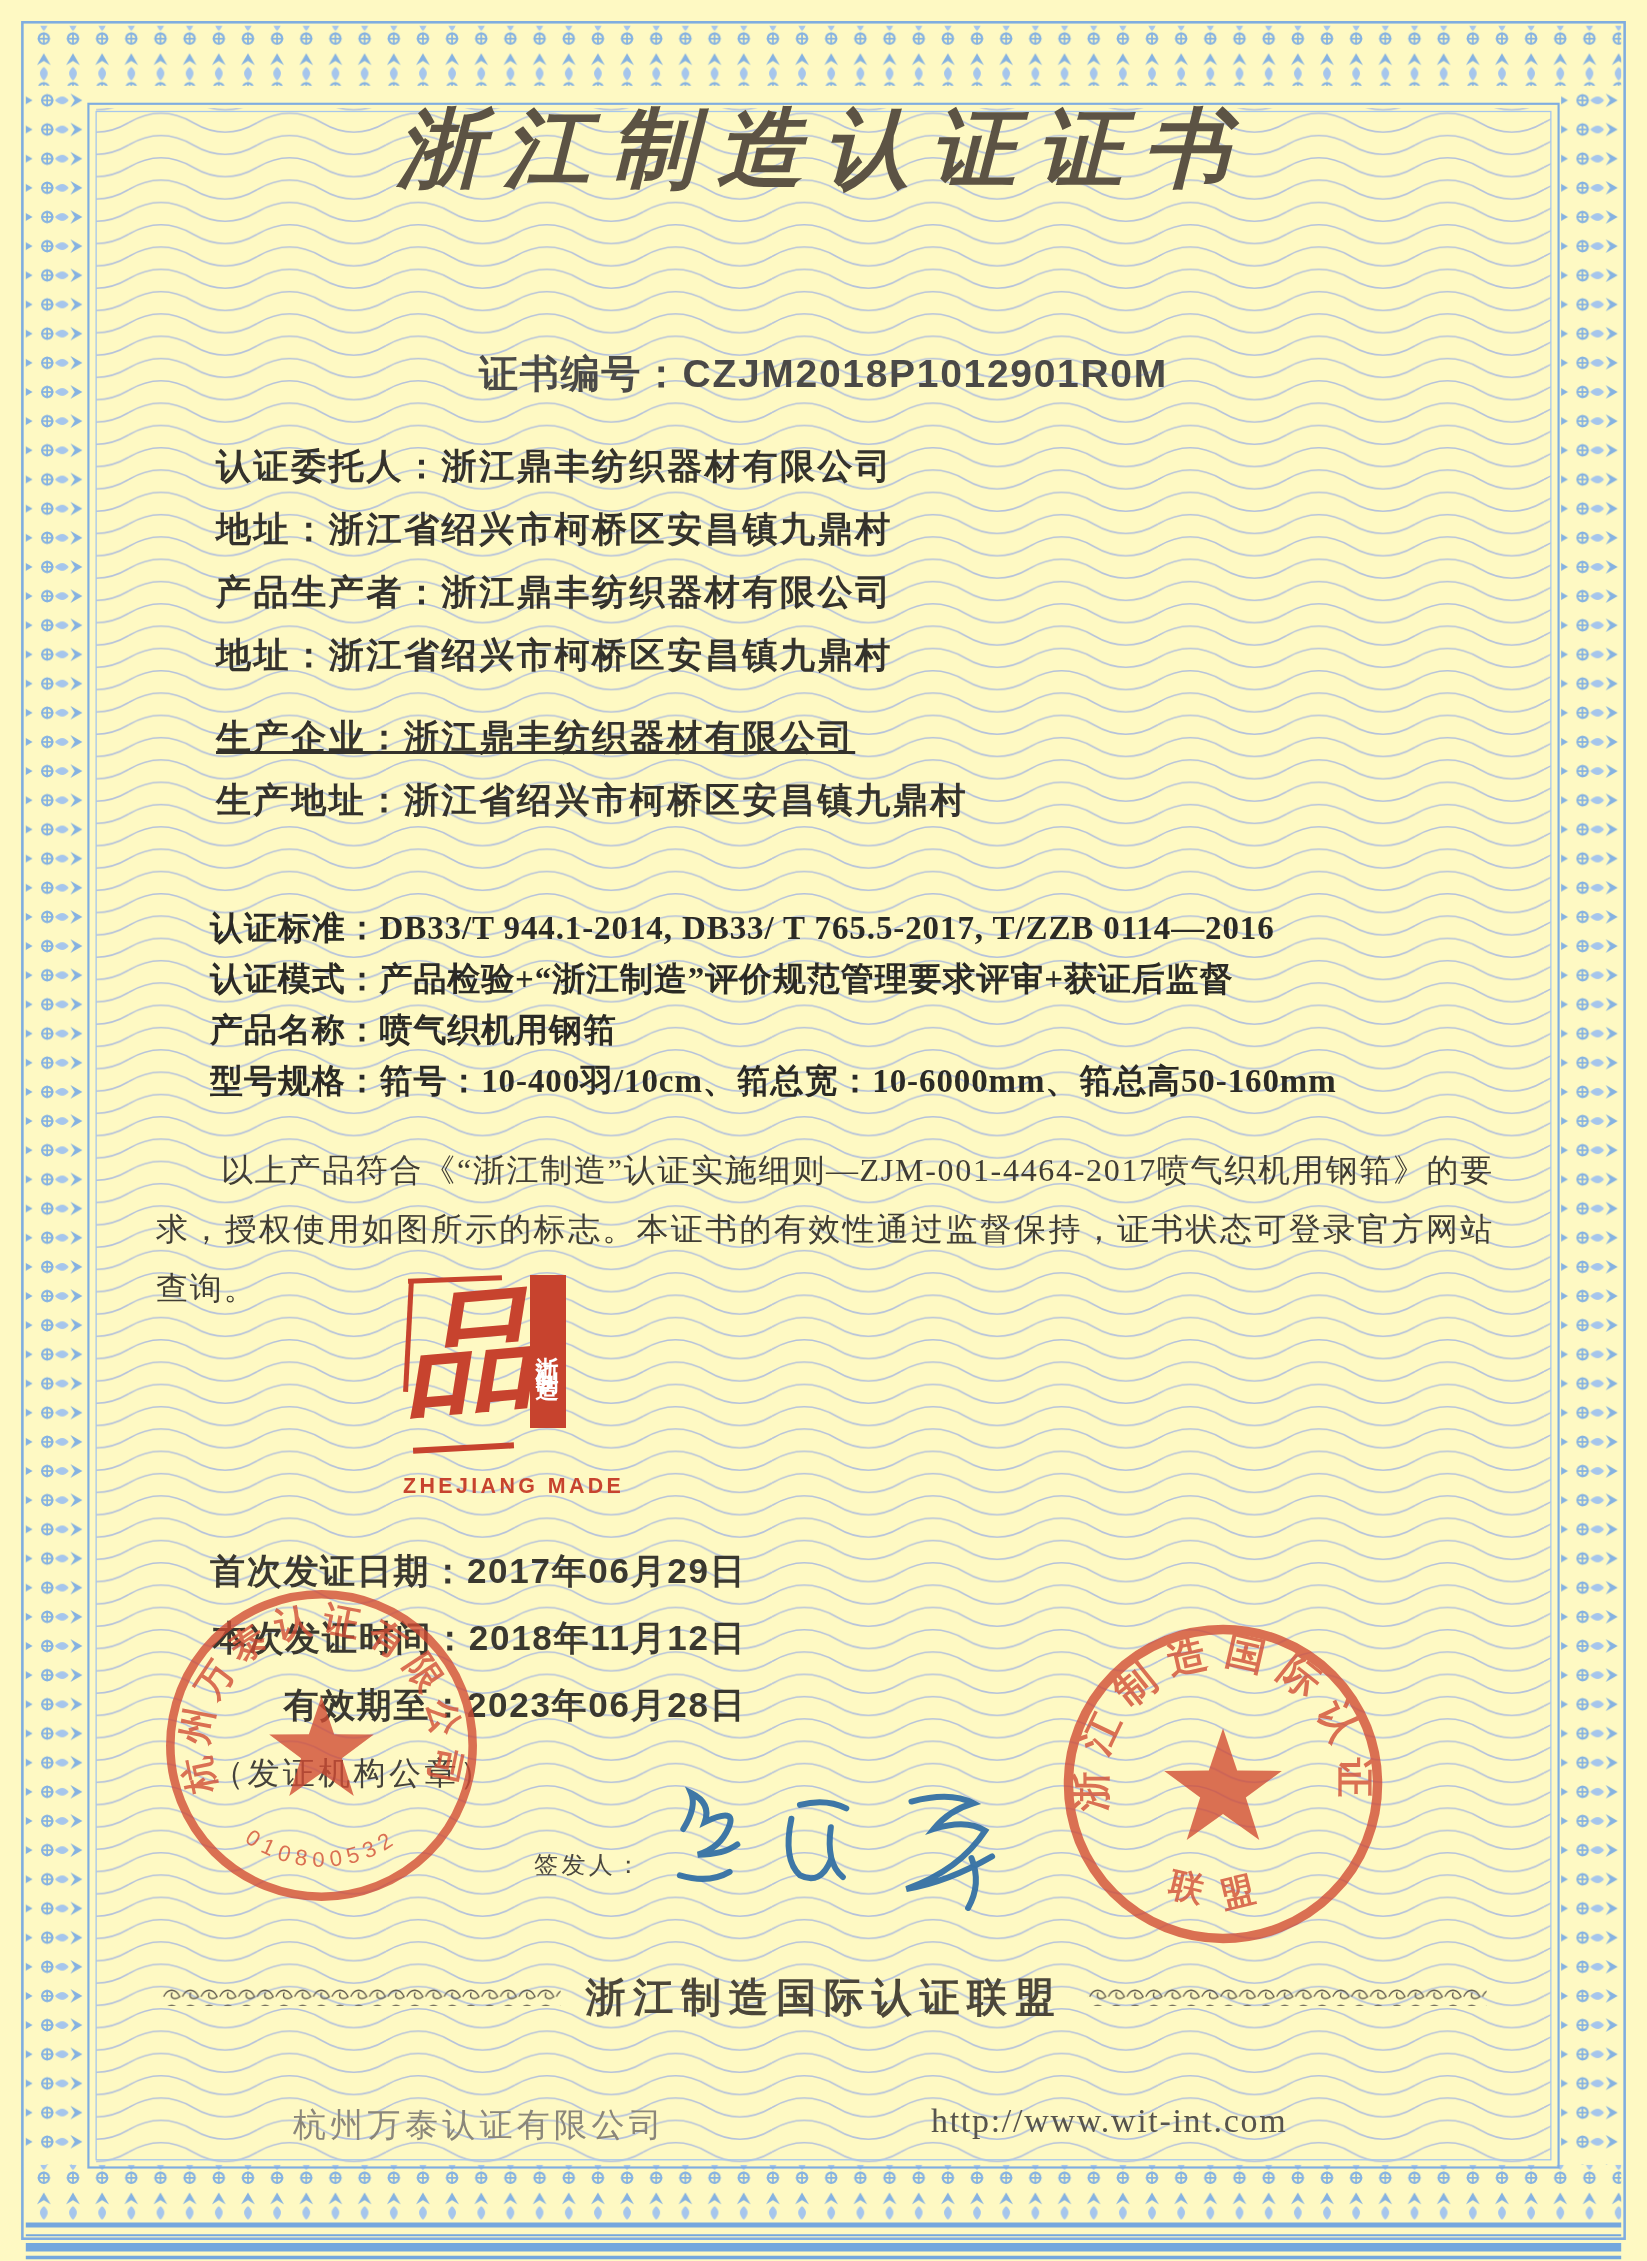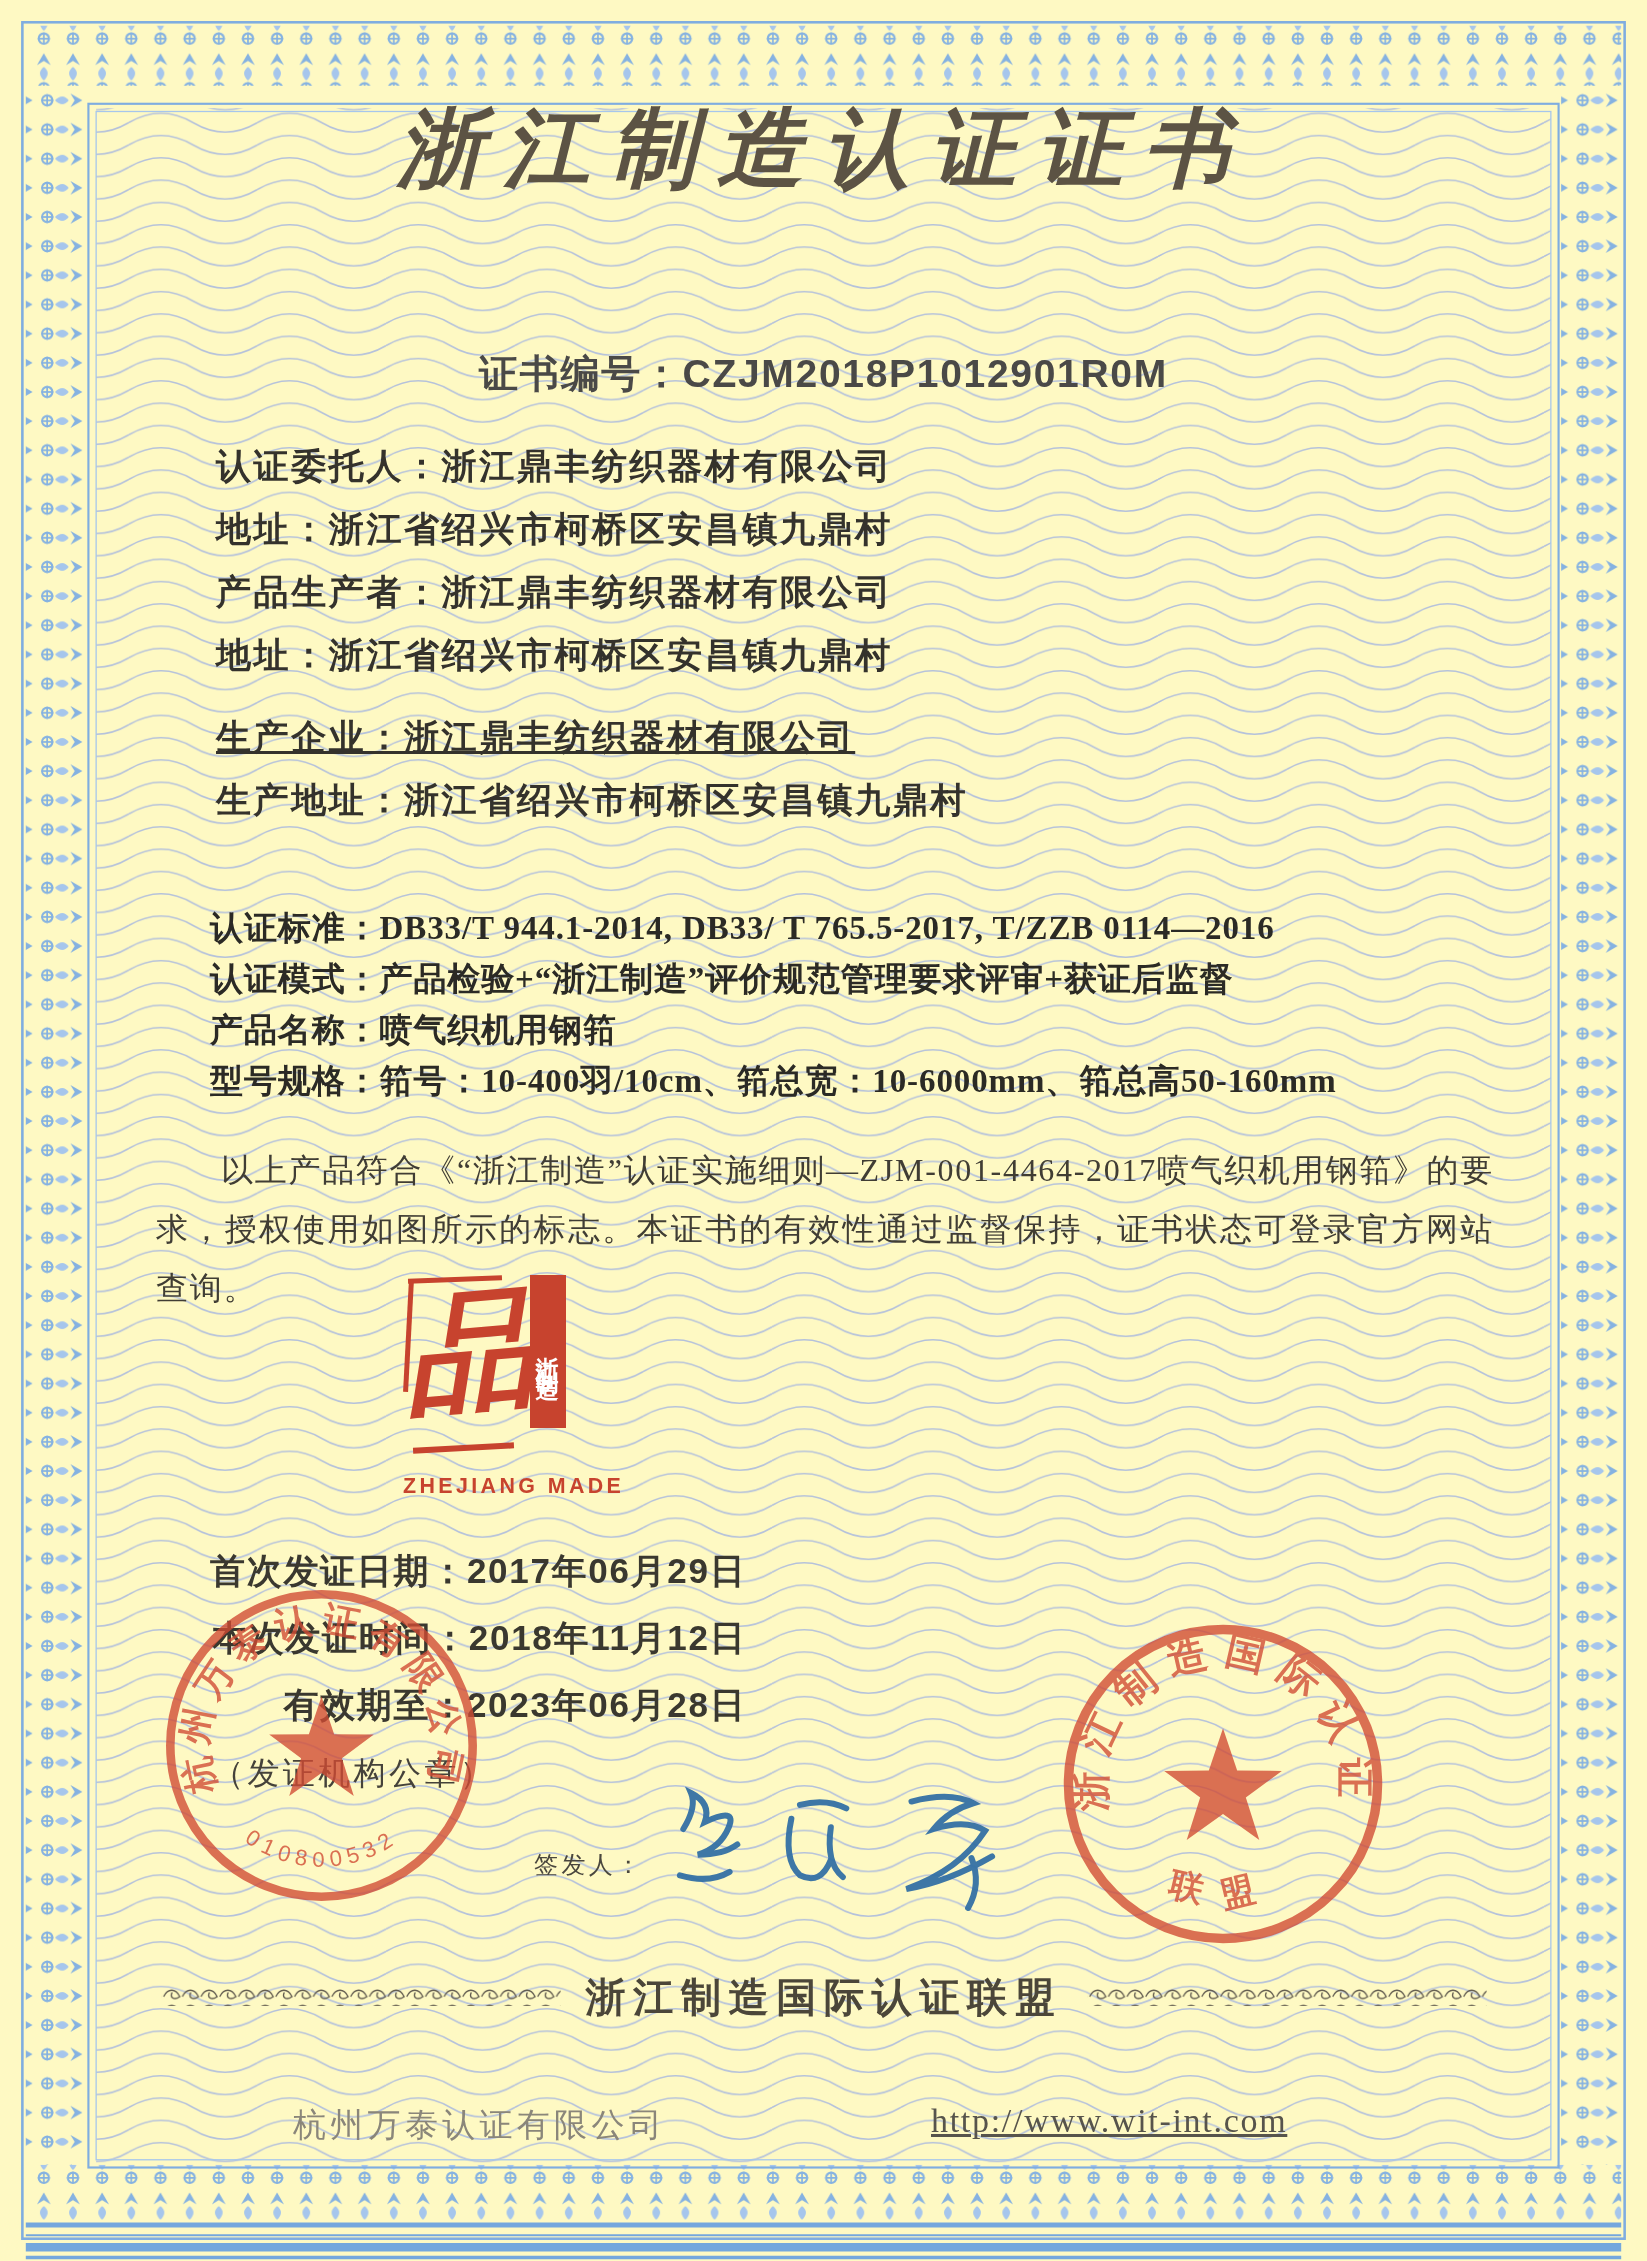--- a/index.html
+++ b/index.html
@@ -77,21 +77,21 @@
   }
   .alliance-row{
     left:159px;top:1970px;width:1330px;display:flex;align-items:center;gap:22px;z-index:1;
   }
   .scroll-line{flex:1;height:17px;}
   .alliance-name{
     font-family:"Liberation Sans",sans-serif;font-size:40px;font-weight:bold;
     color:#4b4639;letter-spacing:7.7px;white-space:nowrap;
   }
   .footer-company{left:293px;top:2103px;font-size:33px;color:#8a867a;letter-spacing:4.3px;}
-  .footer-site{left:931px;top:2102px;font-size:34px;color:#57544c;letter-spacing:1.7px;text-decoration:underline;}
+  .footer-site{left:931px;top:2102px;font-size:34px;color:#57544c;letter-spacing:1.7px;}
 </style>
 </head>
 <body>
 
 <div class="page">
 
   <svg class="bg-svg" width="1647" height="2261" aria-hidden="true" viewBox="0 0 1920 2636">
     <defs>
       <pattern id="waves" width="150" height="26" patternUnits="userSpaceOnUse">
         <path d="M0 13 Q 37.5 -9 75 13 T 150 13" fill="none" stroke="#b4c1db" stroke-width="1.8"></path>

